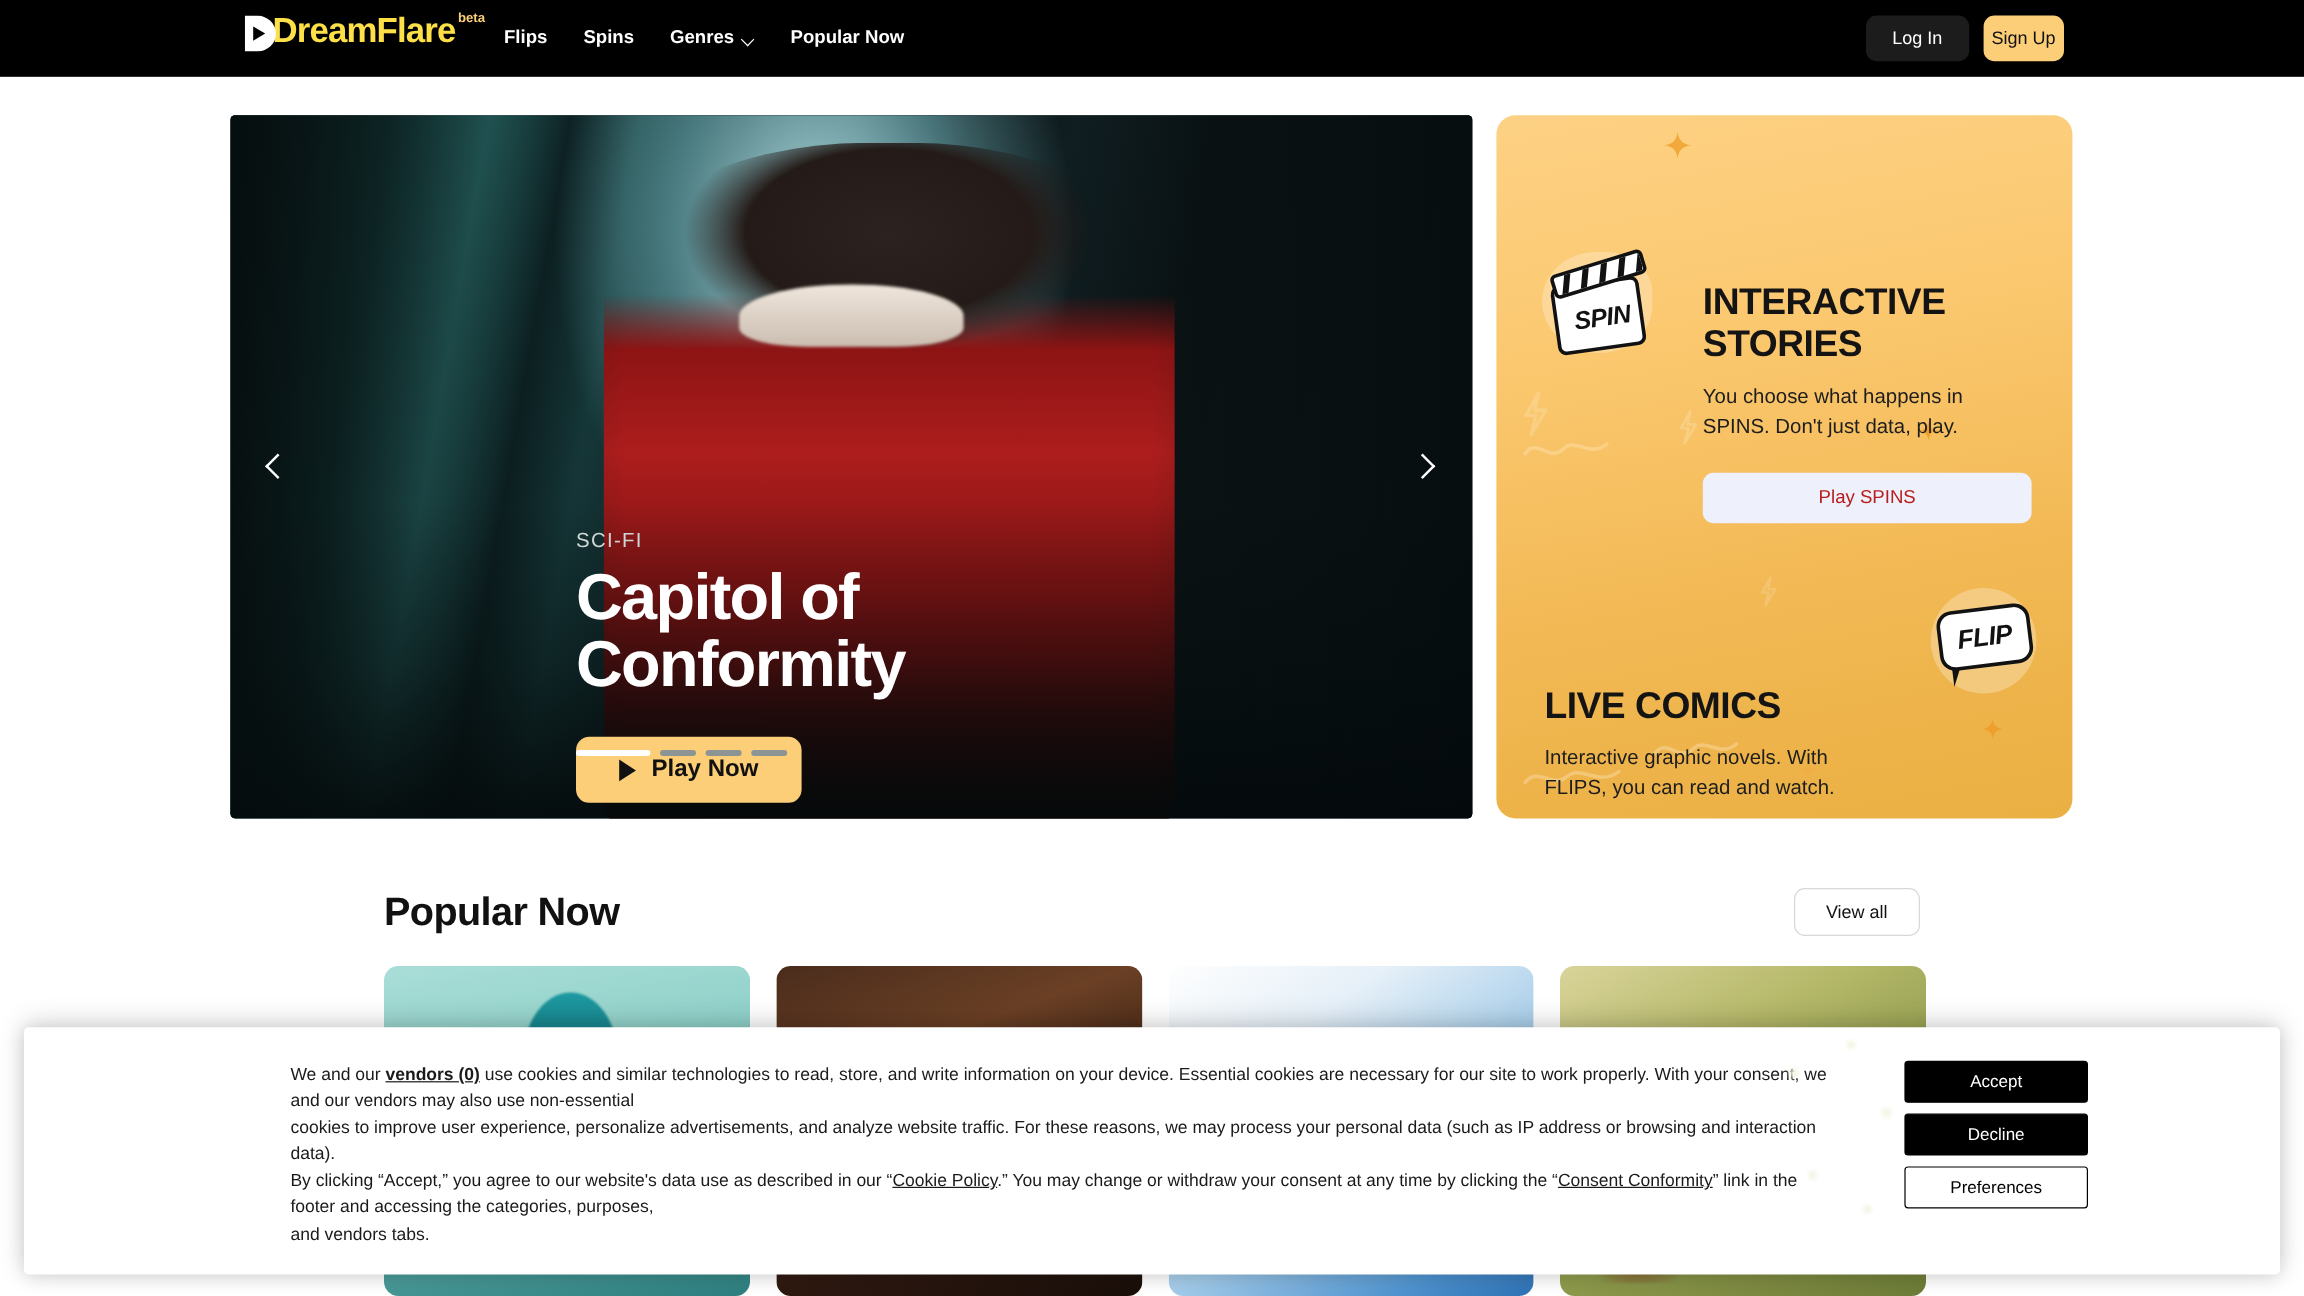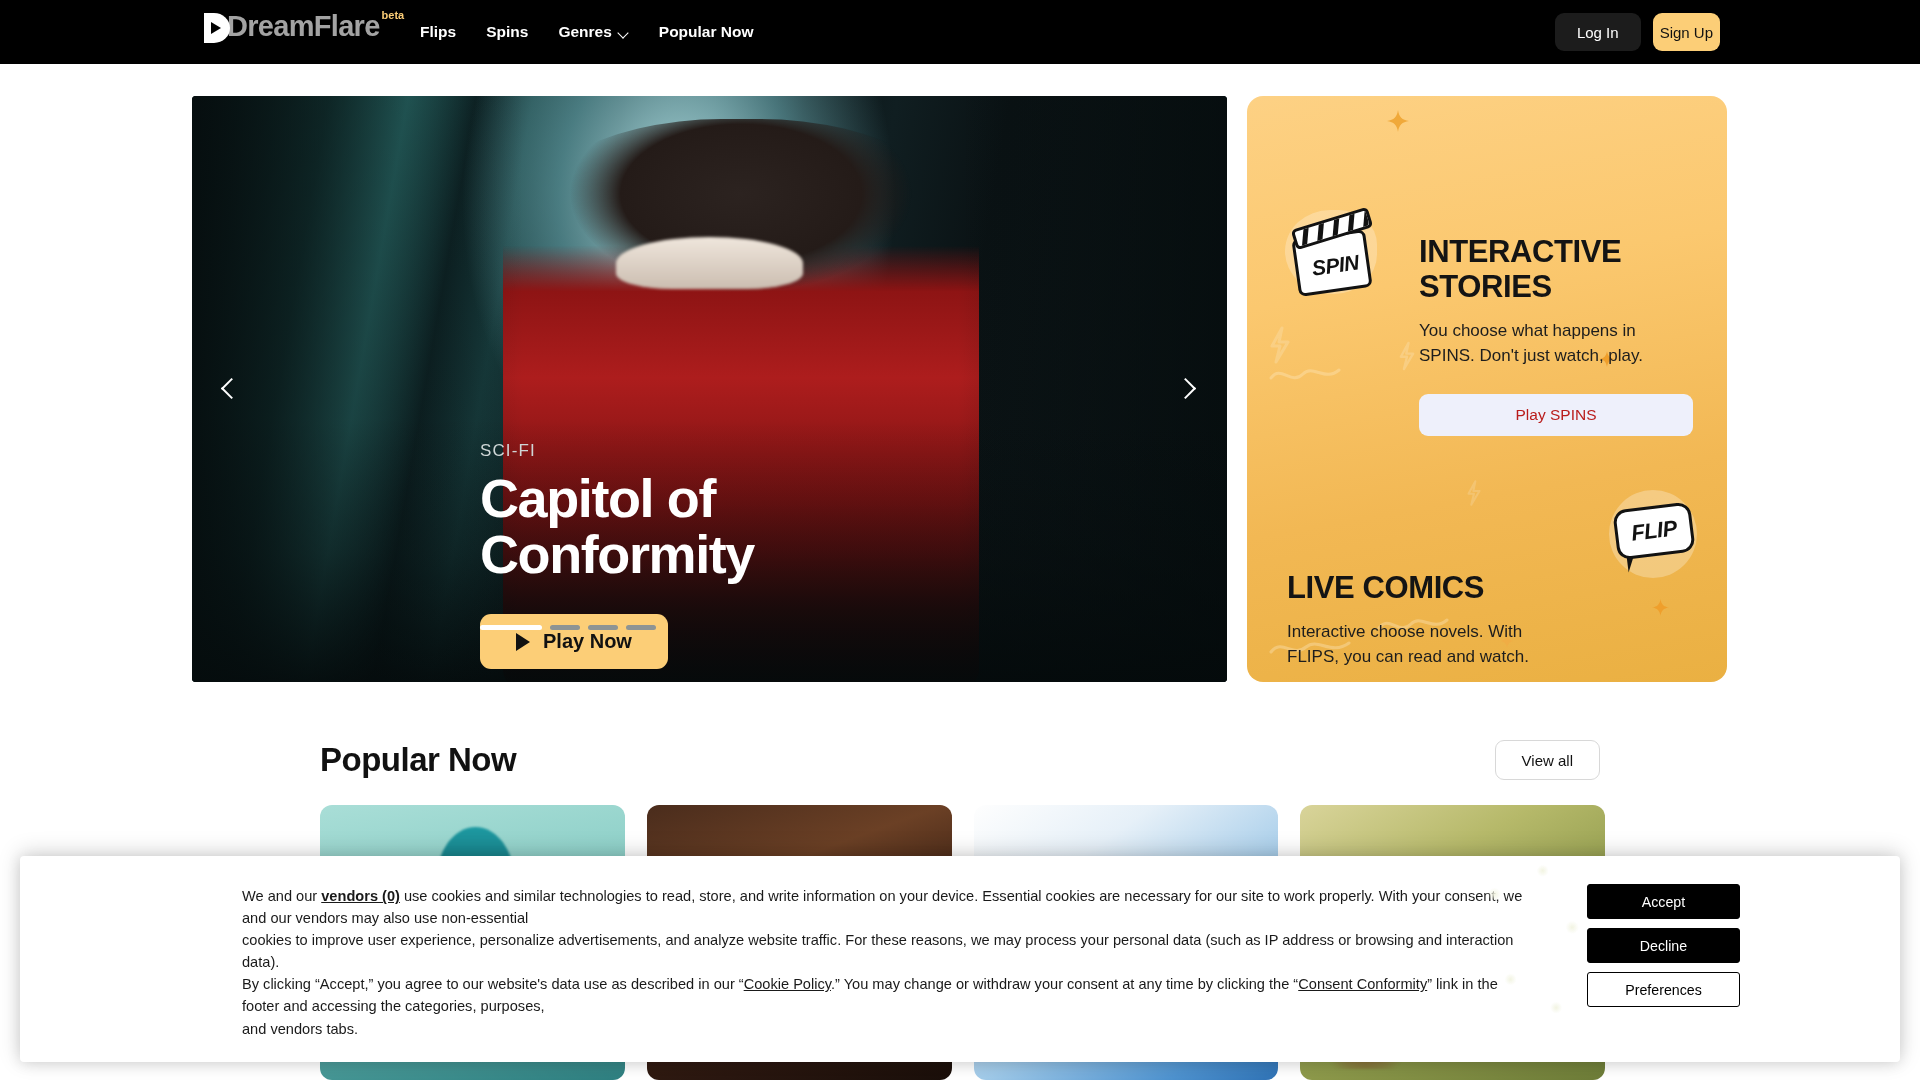--- a/index.html
+++ b/index.html
@@ -21,21 +21,21 @@
   .logo-wrap {
     position: absolute; left: 204px; top: 11px;
     display: flex; align-items: flex-start;
   }
   .logo-mark {
     position: relative;
     width: 26px; height: 30px;
     margin-top: 2px;
   }
   .logo-text {
-    font-size: 29px; font-weight: 700; color: #a3a3a3;
+    font-size: 29px; font-weight: 700; color: #fde047;
     letter-spacing: -0.7px; line-height: 30px;
     margin-left: -3px;
   }
   .beta-badge {
     font-size: 11px; font-weight: 700; color: #fcce77;
     margin-left: 2px; margin-top: -2px; line-height: 12px;
   }
   .nav-links {
     position: absolute; left: 420px; top: 0;
     height: 64px; display: flex; align-items: center; gap: 30px;
@@ -460,34 +460,34 @@
       <div class="clap-stripe" style="left:54px"></div>
       <div class="clap-stripe" style="left:70px"></div>
     </div>
   </div>
 
   <div class="promo-a promo-sec">
     <div class="promo-h">
       <div>INTERACTIVE</div>
       <div>STORIES</div>
     </div>
-    <div class="promo-p">You choose what happens in SPINS. Don't just watch, play.</div>
+    <div class="promo-p">You choose what happens in SPINS. Don't just data, play.</div>
     <button class="btn-promo">Play SPINS</button>
   </div>
 
   <div class="promo-icon-flip">
     <div class="flip-blob"></div>
     <div class="flip-tail"></div>
     <div class="flip-bubble"></div>
     <div class="flip-word">FLIP</div>
   </div>
 
   <div class="promo-b promo-sec">
     <div class="promo-h">LIVE COMICS</div>
-    <div class="promo-p">Interactive choose novels. With FLIPS, you can read and watch.</div>
+    <div class="promo-p">Interactive graphic novels. With FLIPS, you can read and watch.</div>
     <button class="btn-promo">Play FLIPS</button>
   </div>
 </div>
 
 <div class="section-head">
   <div class="section-title">Popular Now</div>
   <button class="btn-viewall">View all</button>
 </div>
 
 <div class="cards">

